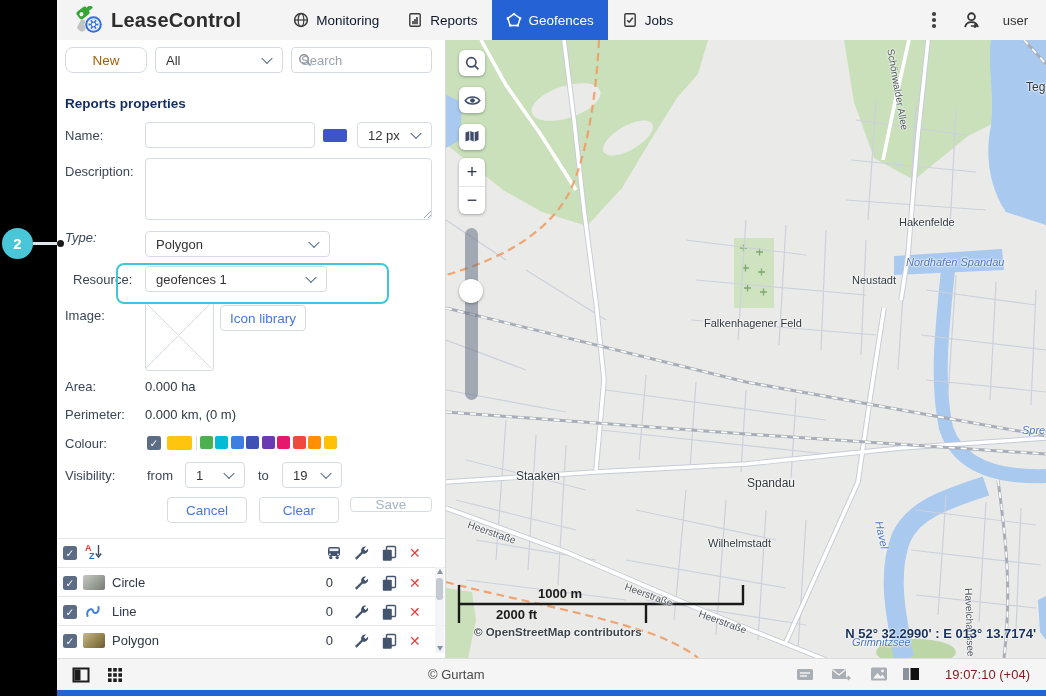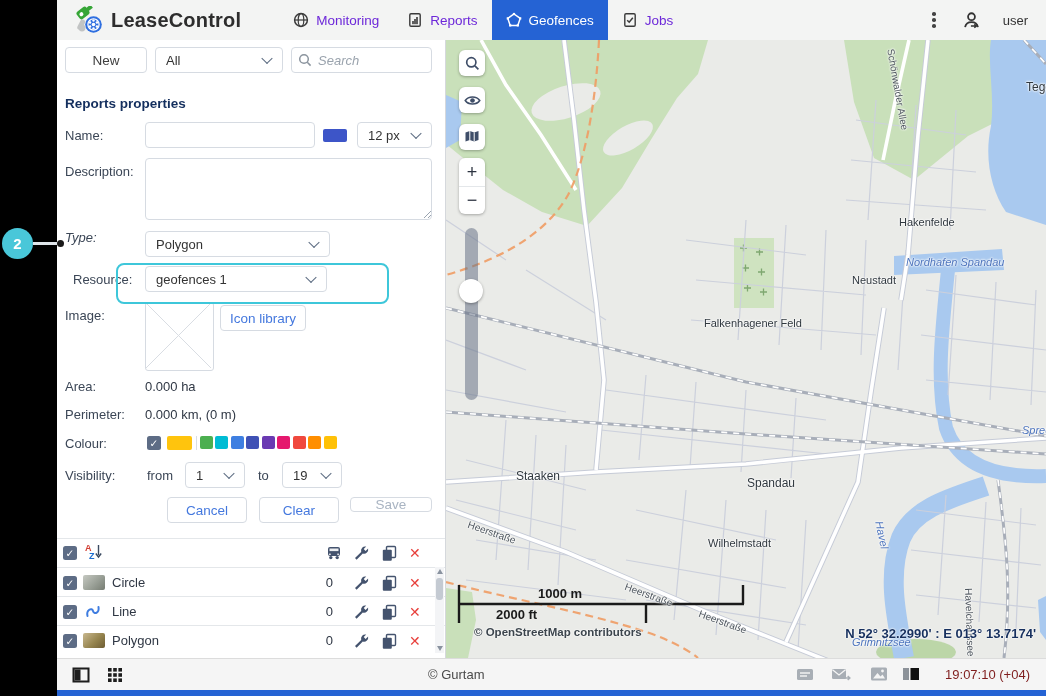--- a/index.html
+++ b/index.html
@@ -6,21 +6,21 @@
   body{width:1046px;height:696px;background:#000;position:relative;overflow:hidden;
        font-family:"Liberation Sans","DejaVu Sans",sans-serif;-webkit-font-smoothing:antialiased;}
   .app{position:absolute;left:57px;top:0;width:989px;height:696px;background:#fff;}
 
   
   .hdr{position:absolute;left:0;top:0;width:989px;height:40px;background:#f3f4f3;border-bottom:1px solid #d7d7d7;display:flex;align-items:center;}
   .logo{display:flex;align-items:center;margin-left:18px;}
   .logo svg{width:28px;height:28px;}
   .appname{font-size:20px;font-weight:bold;color:#2d2d2d;margin-left:8px;letter-spacing:.2px;}
   .tabs{display:flex;align-items:center;height:40px;margin-left:38px;}
-  .tab{display:flex;align-items:center;gap:7px;height:40px;padding:0 14px;font-size:13.5px;color:#6d28d9;cursor:pointer;}
+  .tab{display:flex;align-items:center;gap:7px;height:40px;padding:0 14px;font-size:13.5px;color:#0f172a;cursor:pointer;}
   .tab svg{width:16px;height:16px;}
   .tab.active{background:#2563d4;color:#fff;}
   .hdr-right{position:absolute;right:0;top:0;height:40px;display:flex;align-items:center;gap:22px;padding-right:18px;}
   .dots{display:flex;flex-direction:column;gap:2.5px;padding:4px;}
   .dots i{width:3.5px;height:3.5px;border-radius:50%;background:#444;}
   .usr{font-size:13px;color:#333;}
 
   
   .side{position:absolute;left:0;top:40px;width:388px;height:618px;background:#fff;border-right:1px solid #d5d8dc;}
   .lbl{position:absolute;font-size:13px;color:#3b4656;}
@@ -155,30 +155,30 @@
         <circle cx="8" cy="4.8" r="2.9" fill="none" stroke="#333" stroke-width="1.5"></circle>
         <path d="M2.6 13.6 C3.2 10.4 5.8 9.4 8 9.4 C10.2 9.4 12.8 10.4 13.4 13.6" fill="none" stroke="#333" stroke-width="1.5"></path>
         <path d="M7.5 12.6 h4.4 M10.4 11.1 l1.8 1.5 -1.8 1.5" fill="none" stroke="#333" stroke-width="1.2"></path>
       </svg>
       <span class="usr">user</span>
     </div>
   </div>
 
   <div class="side">
 
-    <div class="btn" style="left:8px;top:7px;width:82px;height:26px;color:#404040;">New</div>
+    <div class="btn" style="left:8px;top:7px;width:82px;height:26px;color:#a16207;border-radius:8px;">New</div>
     <div class="selbox" style="left:98px;top:7px;width:128px;height:26px;">
       <span>All</span>
       <span class="chev"></span>
     </div>
     <svg style="position:absolute;left:241px;top:13px;z-index:2;" width="14" height="14" viewBox="0 0 14 14">
       <circle cx="6" cy="6" r="4.3" fill="none" stroke="#8b949e" stroke-width="1.5"></circle>
       <line x1="9.3" y1="9.3" x2="12.6" y2="12.6" stroke="#8b949e" stroke-width="1.5"></line>
     </svg>
-    <input class="txt" style="left: 234px; top: 7px; width: 141px; height: 26px; padding-left: 26px; font-style: italic;" placeholder="Search">
+    <input class="txt" style="left: 234px; top: 7px; width: 141px; height: 26px; padding-left: 9px;" placeholder="Search">
 
     <div class="heading">Reports properties</div>
 
     <div class="lbl" style="left:8px;top:88px;">Name:</div>
     <input class="txt" style="left: 88px; top: 82px; width: 170px; height: 26px;">
     <div class="swatch" style="left: 266px; top: 89px; width: 24px; height: 13px; background: rgb(61, 85, 200);"></div>
     <div class="selbox" style="left:300px;top:82px;width:75px;height:26px;">
       <span>12 px</span>
       <span class="chev"></span>
     </div>

